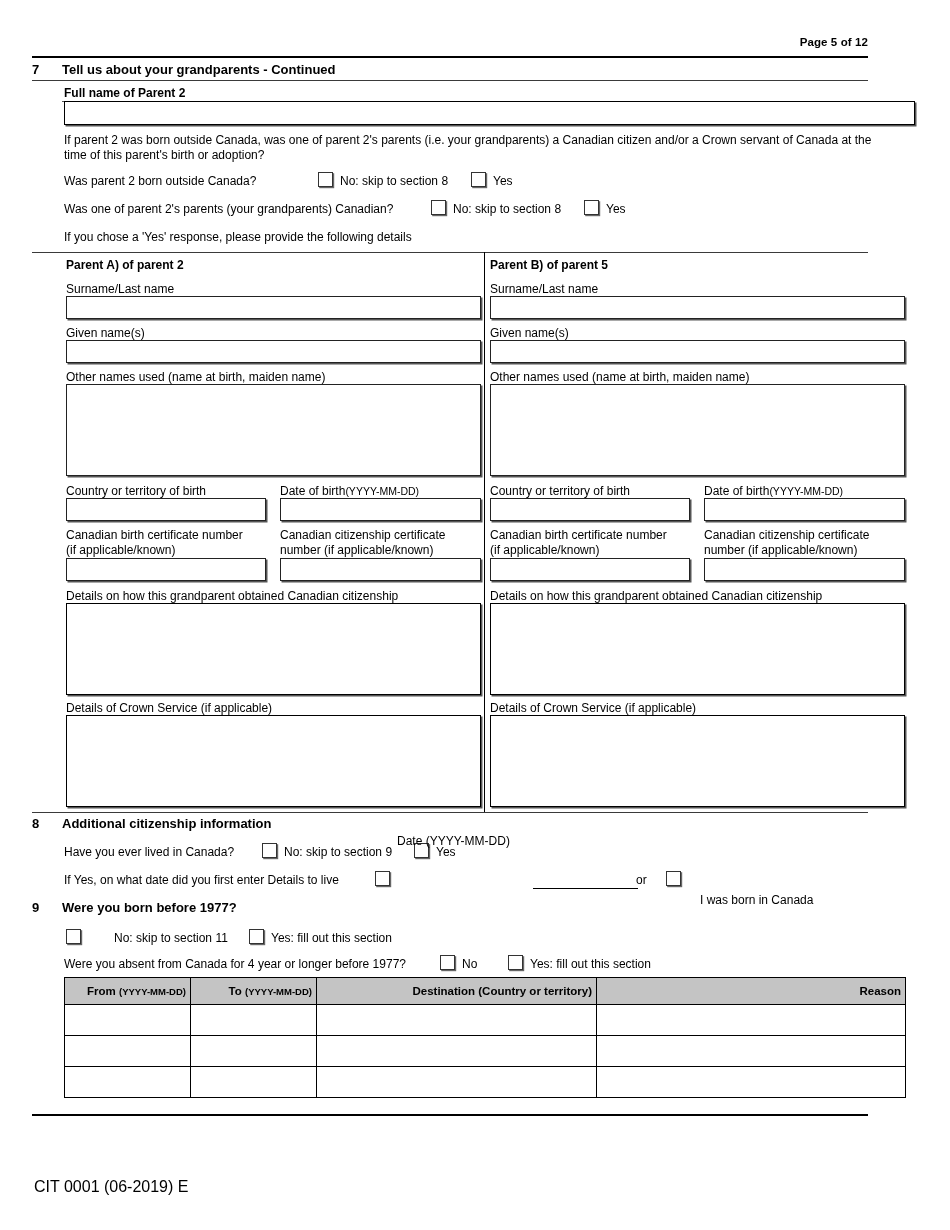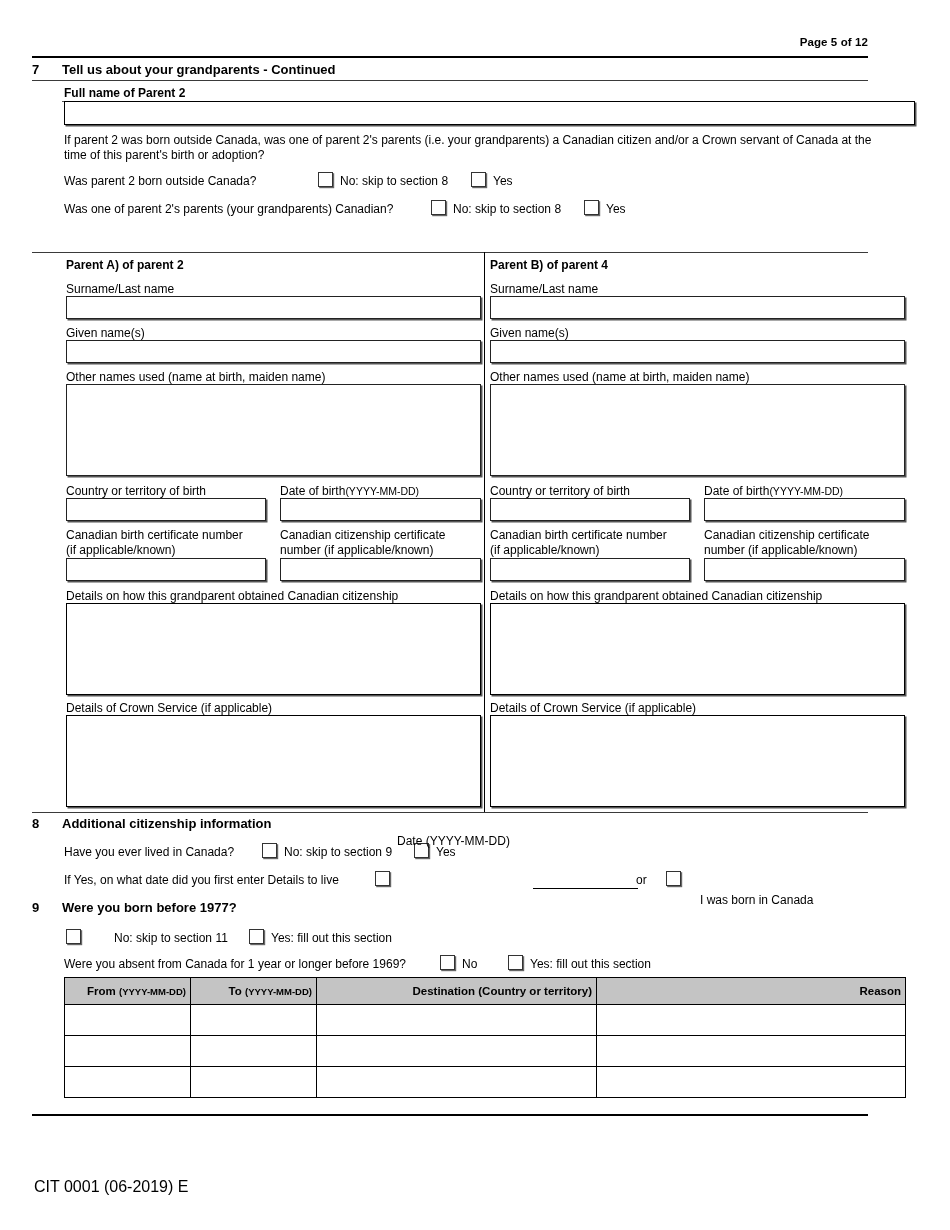--- a/index.html
+++ b/index.html
@@ -175,20 +175,21 @@
   <div class="lbl" style="left:340px; top:174px;">No: skip to section 8</div>
   <div class="cb" style="left:471px; top:172px;"></div>
   <div class="lbl" style="left:493px; top:174px;">Yes</div>
 
   <div class="lbl" style="left:64px; top:202px;">Was one of parent 2's parents (your grandparents) Canadian?</div>
   <div class="cb" style="left:431px; top:200px;"></div>
   <div class="lbl" style="left:453px; top:202px;">No: skip to section 8</div>
   <div class="cb" style="left:584px; top:200px;"></div>
   <div class="lbl" style="left:606px; top:202px;">Yes</div>
 
+  <div class="lbl" style="left:64px; top:230px;">If you chose a 'Yes' response, please provide the following details</div>
 
   <div class="rule-thin" style="top:252px;"></div>
   <div class="vdiv" style="left:484px; top:252px; height:560px;"></div>
   <div class="rule-thin" style="top:812px;"></div>
 
   <div class="lbl bold" style="left:66px; top:258px;">Parent A) of parent 2</div>
 
   <div class="lbl" style="left:66px; top:282px;">Surname/Last name</div>
   <div class="box" style="left:66px; top:296px; width:415px; height:23px;"></div>
 
@@ -213,21 +214,21 @@
   <div class="lbl" style="left:280px; top:528px;">Canadian citizenship certificate</div>
   <div class="lbl" style="left:280px; top:543px;">number (if applicable/known)</div>
   <div class="box" style="left:280px; top:558px; width:201px; height:23px;"></div>
 
   <div class="lbl" style="left:66px; top:589px;">Details on how this grandparent obtained Canadian citizenship</div>
   <div class="box thick" style="left:66px; top:603px; width:415px; height:92px;"></div>
 
   <div class="lbl" style="left:66px; top:701px;">Details of Crown Service (if applicable)</div>
   <div class="box thick" style="left:66px; top:715px; width:415px; height:92px;"></div>
 
-  <div class="lbl bold" style="left:490px; top:258px;">Parent B) of parent 4</div>
+  <div class="lbl bold" style="left:490px; top:258px;">Parent B) of parent 5</div>
 
   <div class="lbl" style="left:490px; top:282px;">Surname/Last name</div>
   <div class="box" style="left:490px; top:296px; width:415px; height:23px;"></div>
 
   <div class="lbl" style="left:490px; top:326px;">Given name(s)</div>
   <div class="box" style="left:490px; top:340px; width:415px; height:23px;"></div>
 
   <div class="lbl" style="left:490px; top:370px;">Other names used (name at birth, maiden name)</div>
   <div class="box" style="left:490px; top:384px; width:415px; height:92px;"></div>
 
@@ -275,21 +276,21 @@
   <div class="sec-head" style="top:900px;">
     <span class="sec-num">9</span>
     <span class="sec-title">Were you born before 1977?</span>
   </div>
 
   <div class="cb" style="left:66px; top:929px;"></div>
   <div class="lbl" style="left:88px; top:931px;margin-left:26px;">No: skip to section 11</div>
   <div class="cb" style="left:249px; top:929px;"></div>
   <div class="lbl" style="left:271px; top:931px;">Yes: fill out this section</div>
 
-  <div class="lbl" style="left:64px; top:957px;">Were you absent from Canada for 1 year or longer before 1969?</div>
+  <div class="lbl" style="left:64px; top:957px;">Were you absent from Canada for 4 year or longer before 1977?</div>
   <div class="cb" style="left:440px; top:955px;"></div>
   <div class="lbl" style="left:462px; top:957px;">No</div>
   <div class="cb" style="left:508px; top:955px;"></div>
   <div class="lbl" style="left:530px; top:957px;">Yes: fill out this section</div>
 
   <table class="tbl" style="left:64px; top:977px; width:841px;">
     <colgroup>
       <col style="width:126px;">
       <col style="width:126px;">
       <col style="width:280px;">

